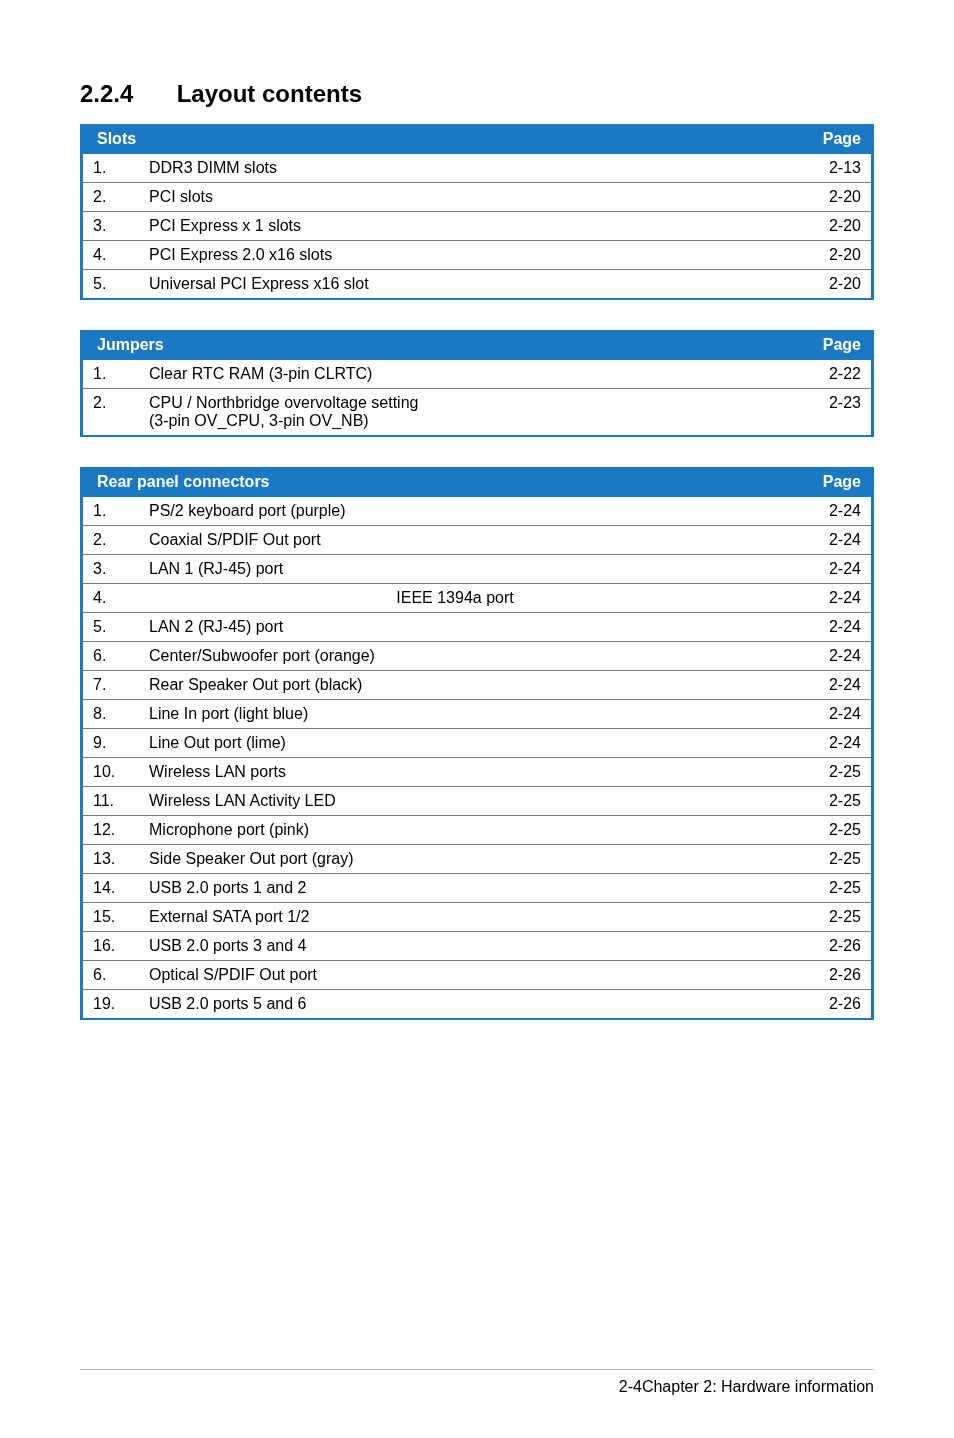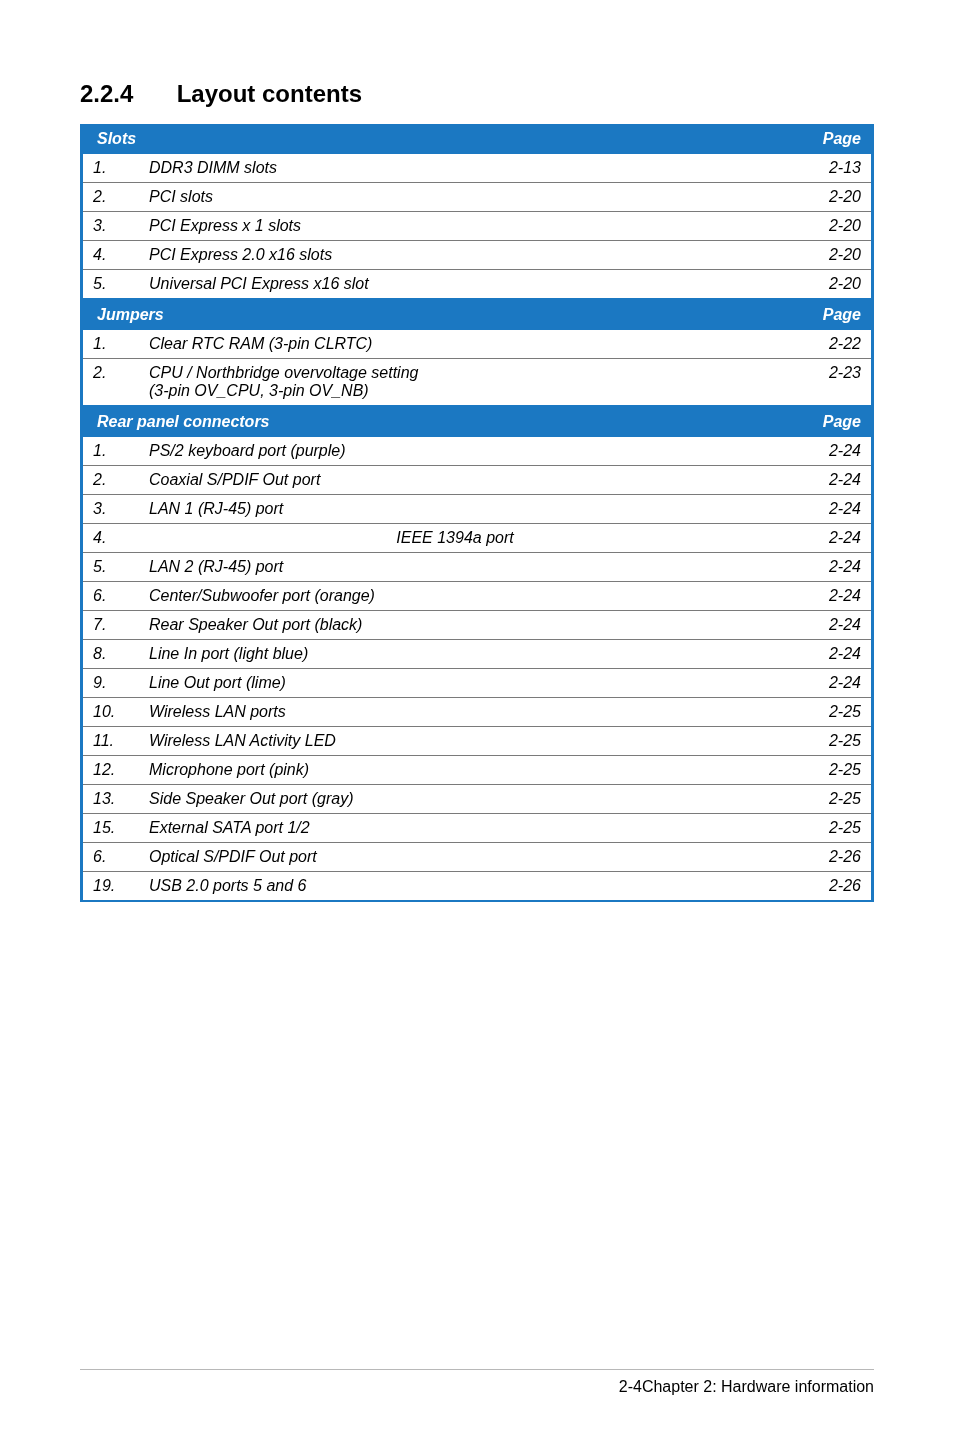--- a/index.html
+++ b/index.html
@@ -21,21 +21,21 @@
     font-weight: bold;
     margin-bottom: 16px;
   }
   .heading .num {
     display: inline-block;
     width: 90px;
   }
   table {
     width: 100%;
     border-collapse: collapse;
-    font-style: italic;
+    margin-bottom: 30px;
   }
   thead th {
     background: #1b78c2;
     color: #ffffff;
     font-weight: bold;
     font-size: 16px;
     padding: 6px 10px;
     text-align: left;
   }
   thead th.page-col {
@@ -218,23 +218,33 @@
           <td class="num-col">12.</td>
           <td class="desc-pad" style="white-space: pre-line;">Microphone port (pink)</td>
           <td class="page-cell">2-25</td>
         </tr>
         <tr>
           <td class="num-col">13.</td>
           <td class="desc-pad" style="white-space: pre-line;">Side Speaker Out port (gray)</td>
           <td class="page-cell">2-25</td>
         </tr>
         <tr>
+          <td class="num-col">14.</td>
+          <td class="desc-pad" style="white-space: pre-line;">USB 2.0 ports 1 and 2</td>
+          <td class="page-cell">2-25</td>
+        </tr>
+        <tr>
           <td class="num-col">15.</td>
           <td class="desc-pad" style="white-space: pre-line;">External SATA port 1/2</td>
           <td class="page-cell">2-25</td>
+        </tr>
+        <tr>
+          <td class="num-col">16.</td>
+          <td class="desc-pad" style="white-space: pre-line;">USB 2.0 ports 3 and 4</td>
+          <td class="page-cell">2-26</td>
         </tr>
         <tr>
           <td class="num-col">6.</td>
           <td class="desc-pad" style="white-space: pre-line;">Optical S/PDIF Out port</td>
           <td class="page-cell">2-26</td>
         </tr>
         <tr>
           <td class="num-col">19.</td>
           <td class="desc-pad" style="white-space: pre-line;">USB 2.0 ports 5 and 6</td>
           <td class="page-cell">2-26</td>

